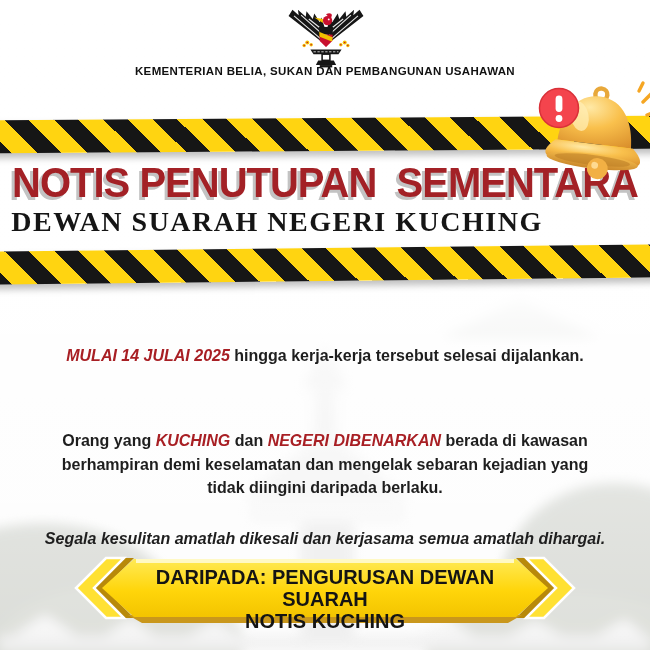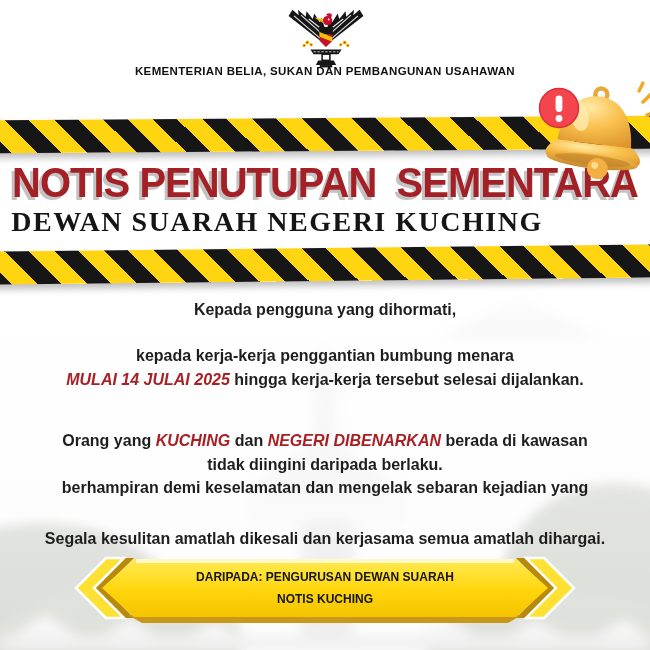--- a/index.html
+++ b/index.html
@@ -42,28 +42,28 @@
     font-family:"Liberation Serif", serif;
     font-size:28px;font-weight:bold;letter-spacing:1.5px;color:#151515;
   }
   
   .bodytext{left:8px;top:0;width:634px;z-index:2;text-align:center;
     color:#1e1e1e;font-weight:bold;font-size:16px;}
   .bodytext .bline{white-space:pre-wrap;line-height:23.5px;}
   .greeting{top:298px;}
   .para1{top:344px;}
   .para2{top:429px;}
-  .para3{top:527px;}
+  .para3{top:527px;font-style:italic;}
   .red{color:var(--highlight-red,#A81F24);font-style:italic;}
   
   .banner{left:72px;top:556px;width:506px;height:76px;z-index:4;}
   .banner-svg{position:absolute;left:0;top:0;width:506px;height:72px;}
   .banner-text{
     position:absolute;left:63px;top:10px;width:380px;text-align:center;
-    font-size:12px;font-weight:bold;line-height:22px;color:#141414;
+    font-size:20px;font-weight:bold;line-height:22px;color:#141414;
   }
 </style>
 </head>
 <body>
 
 <div class="poster">
 
   <svg class="abs watermark" viewBox="0 0 650 650" preserveAspectRatio="none">
     <defs>
       <filter id="soft" x="-20%" y="-20%" width="140%" height="140%">
@@ -182,33 +182,29 @@
     <g stroke="#F5A623" stroke-width="3.4" stroke-linecap="round">
       <path d="M115,24 L124,15"></path>
       <path d="M119,37 L130,33"></path>
       <path d="M111,13 L115,5"></path>
     </g>
   </svg>
 
   <h1 class="abs title">NOTIS PENUTUPAN  SEMENTARA</h1>
   <h2 class="abs subtitle">DEWAN SUARAH NEGERI KUCHING</h2>
 
-  <div class="abs bodytext greeting">
-    <div class="bline">Kepada pengguna yang dihormati,</div>
-  </div>
 
   <div class="abs bodytext para1">
-    <div class="bline">kepada kerja-kerja penggantian bumbung menara</div>
     <div class="bline"><span class="red">MULAI 14 JULAI 2025</span><span> hingga kerja-kerja tersebut selesai dijalankan.</span></div>
   </div>
 
   <div class="abs bodytext para2">
     <div class="bline"><span>Orang yang </span><span class="red">KUCHING</span><span> dan </span><span class="red">NEGERI DIBENARKAN</span><span> berada di kawasan</span></div>
+    <div class="bline">berhampiran demi keselamatan dan mengelak sebaran kejadian yang</div>
     <div class="bline">tidak diingini daripada berlaku.</div>
-    <div class="bline">berhampiran demi keselamatan dan mengelak sebaran kejadian yang</div>
   </div>
 
   <div class="abs bodytext para3">
     <div class="bline">Segala kesulitan amatlah dikesali dan kerjasama semua amatlah dihargai.</div>
   </div>
 
   <div class="abs banner">
     <svg class="banner-svg" viewBox="0 0 506 72">
       <defs>
         <linearGradient id="banG" x1="0" y1="0" x2="0" y2="1">

